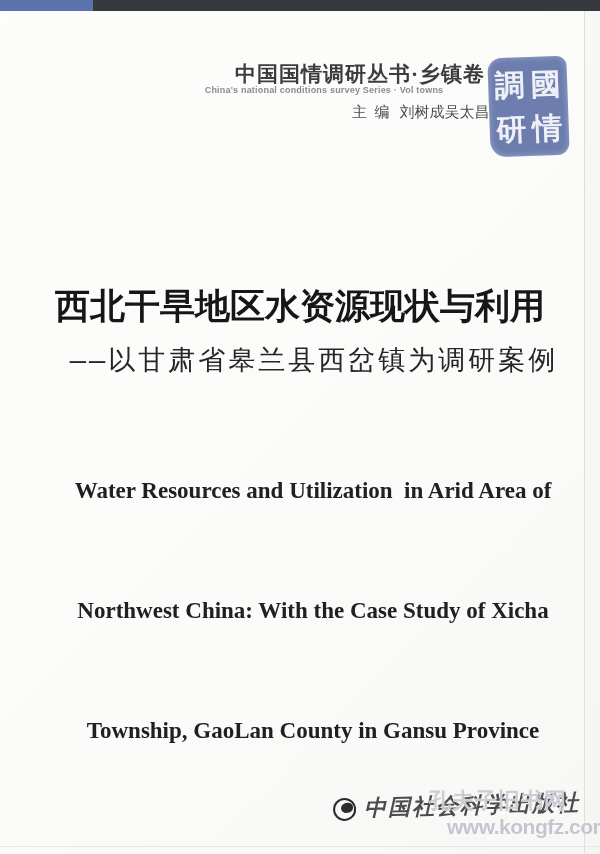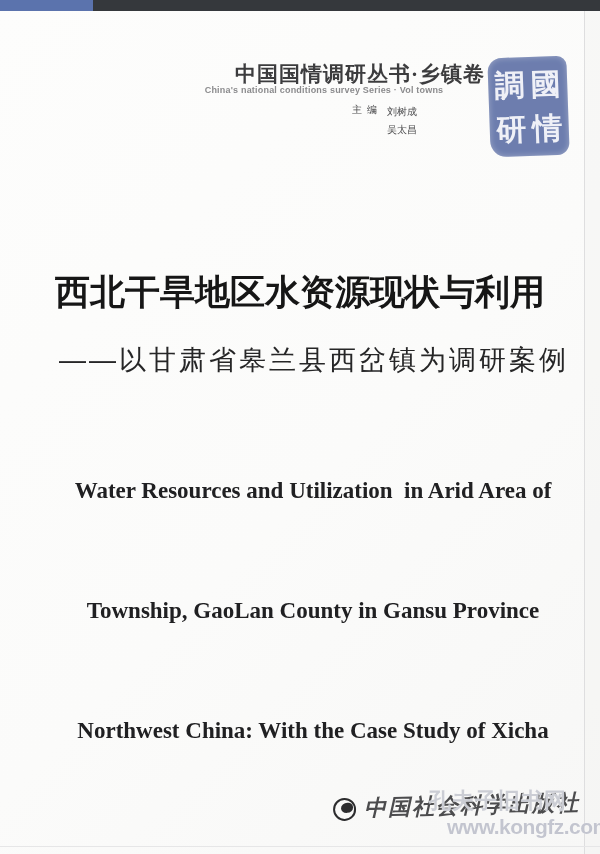--- a/index.html
+++ b/index.html
@@ -31,23 +31,23 @@
   }
   .series-en {
     position: absolute; top: 85px; left: 0; right: 0;
     padding-left: 48px; text-align: center;
     font-size: 9px; font-weight: 700; color: #8b8b8d; letter-spacing: .2px;
   }
   .editors {
     position: absolute; top: 103px; left: 352px;
     display: flex; align-items: flex-start; gap: 10px;
     font-family: "Liberation Serif", "DejaVu Serif", serif;
-    font-size: 10px; color: #4c4c4e; white-space: pre;
+    font-size: 15px; color: #4c4c4e; white-space: pre;
   }
-  .editor-names { display: flex; flex-direction: column; line-height: 18px; }
+  .editor-names { display: flex; line-height: 18px; }
 
   
   .seal {
     position: absolute; top: 57px; left: 489px;
     width: 79px; height: 99px;
     background: #6173a8;
     border-radius: 14px 10px 12px 16px;
     transform: rotate(-2deg);
     display: flex; justify-content: center; align-items: center;
     box-shadow: inset 0 0 6px rgba(255,255,255,.35);
@@ -55,29 +55,29 @@
   }
   .seal-col {
     width: 36px; text-align: center;
     font-family: "Liberation Serif", "DejaVu Serif", serif;
     font-size: 30px; font-weight: 700; line-height: 44px;
     color: #eef0f7; word-break: break-all;
   }
 
   
   .main-title {
-    position: absolute; top: 269px; left: 0; right: 0;
+    position: absolute; top: 283px; left: 0; right: 0;
     text-align: center;
     font-family: "Liberation Serif", "DejaVu Serif", serif;
     font-size: 35px; font-weight: 800; color: #161616; letter-spacing: 0px;
   }
   .subtitle {
     position: absolute; top: 342px; left: 0; right: 0;
     padding-left: 28px; text-align: center;
-    font-family: Liberation Sans, sans-serif;
+    font-family: Liberation Mono, monospace;
     font-size: 27px; font-weight: 500; color: #262627; letter-spacing: 3px;
     white-space: pre;
   }
   .title-en {
     position: absolute; top: 391px; left: 0; right: 0;
     text-align: center;
     font-family: "Liberation Serif", "DejaVu Serif", serif;
     font-size: 23px; font-weight: 600; color: #202022;
     line-height: 40px; white-space: pre; padding-left: 26px;
   }
@@ -153,22 +153,22 @@
   <div class="seal">
     <div class="seal-col">調研</div>
     <div class="seal-col">國情</div>
   </div>
 
   <div class="main-title">西北干旱地区水资源现状与利用</div>
   <div class="subtitle">——以甘肃省皋兰县西岔镇为调研案例</div>
 
   <div class="title-en">
     <div>Water Resources and Utilization  in Arid Area of</div>
+    <div>Northwest China: With the Case Study of Xicha</div>
     <div>Township, GaoLan County in Gansu Province</div>
-    <div>Northwest China: With the Case Study of Xicha</div>
   </div>
 
 
   <div class="publisher">
     <span class="publisher-logo">
         <span class="blob"></span>
       </span>
     <span class="publisher-name">中国社会科学出版社</span>
   </div>
 

